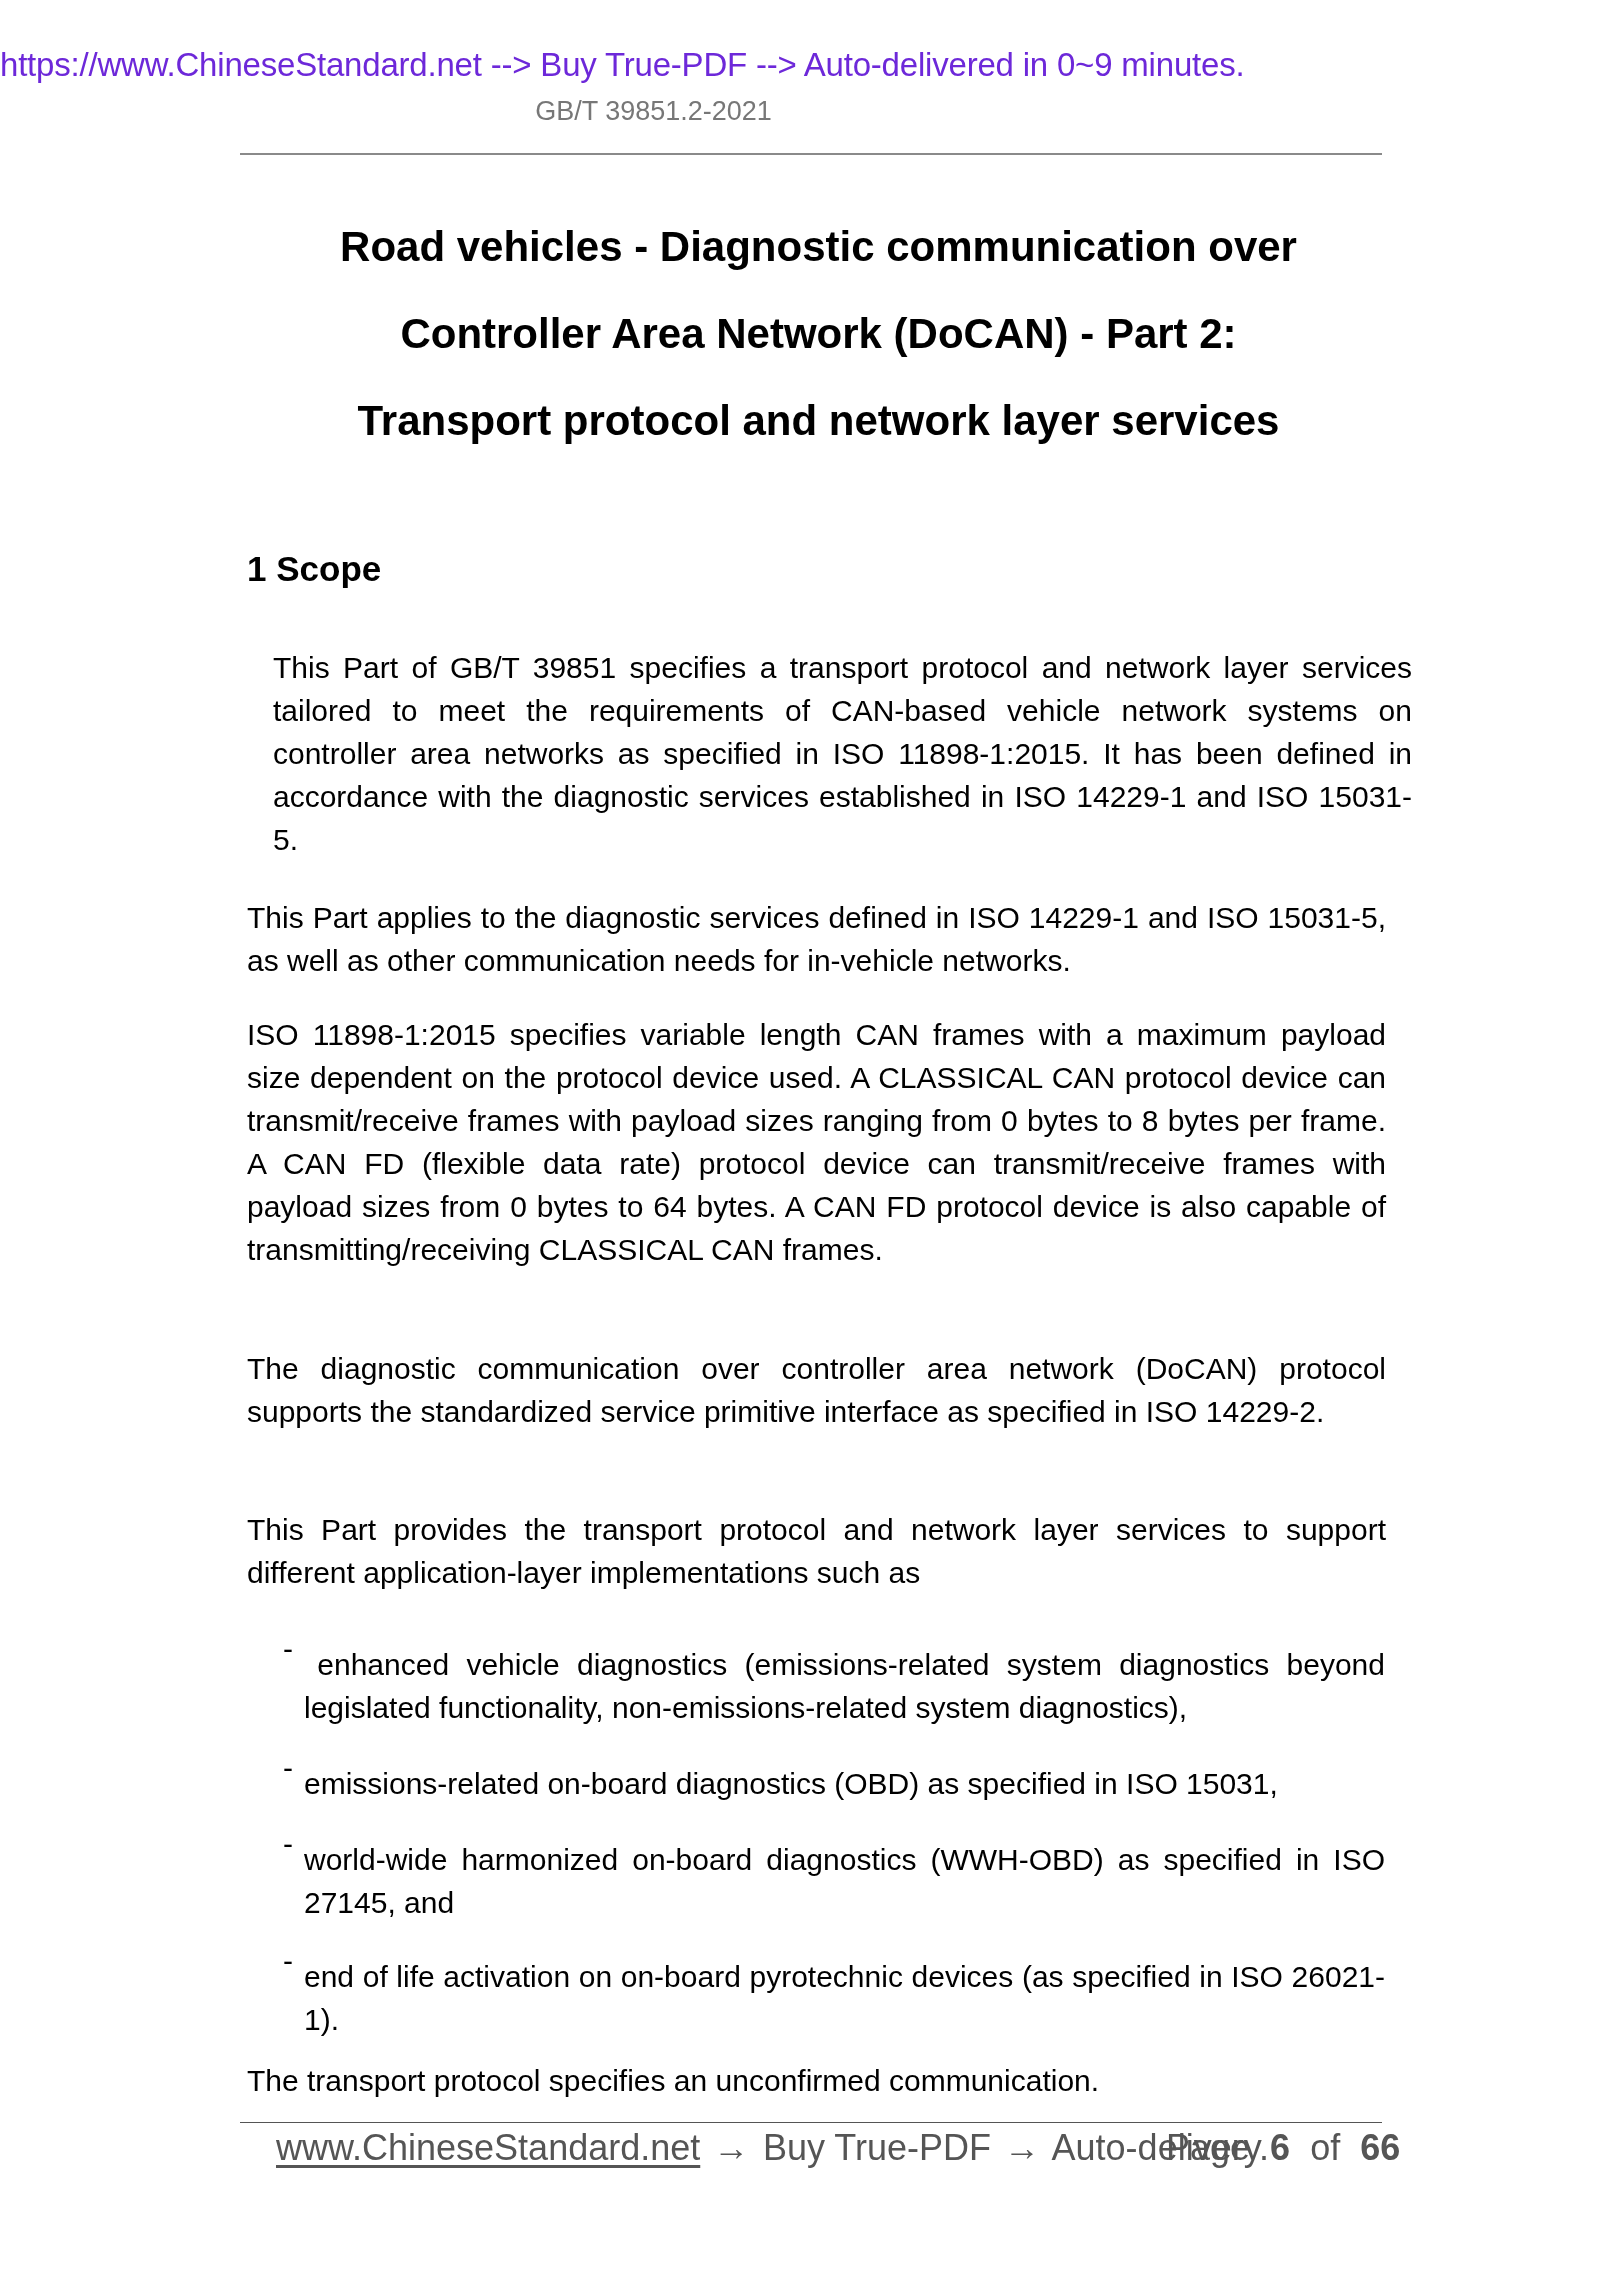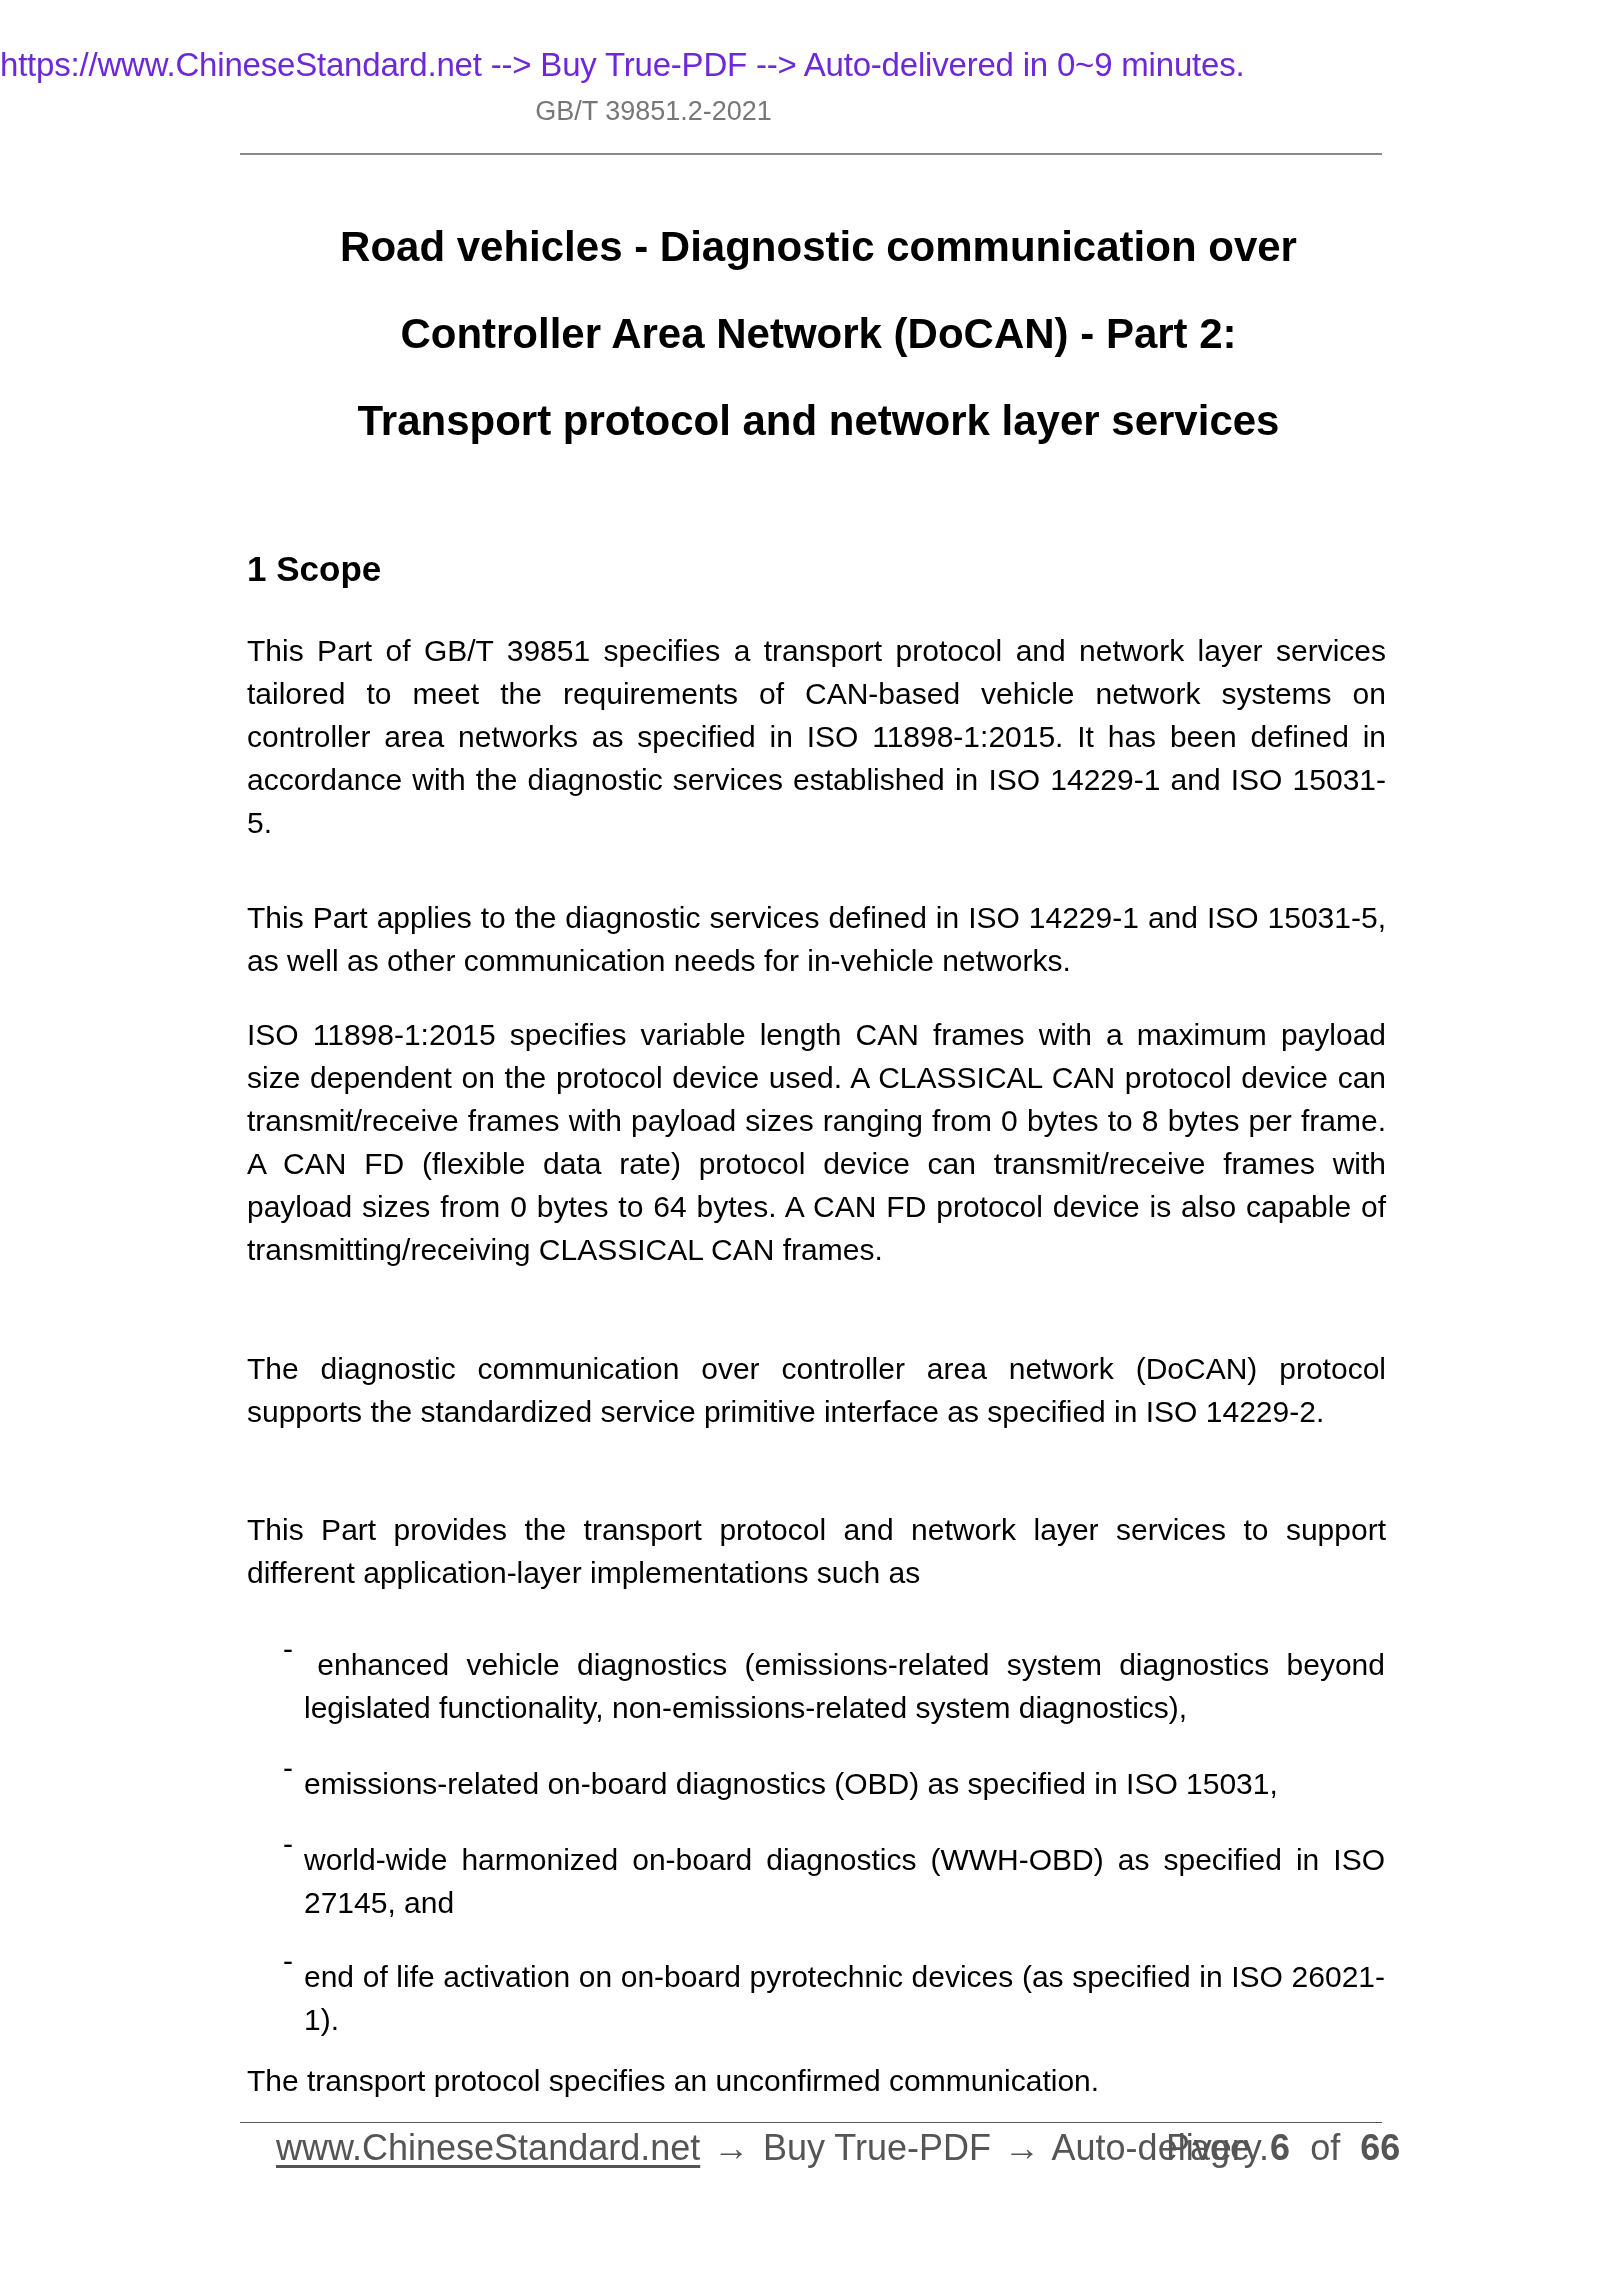--- a/index.html
+++ b/index.html
@@ -45,21 +45,21 @@
 <div class="rule top"></div>
 
 <div class="title">
   <div>Road vehicles - Diagnostic communication over</div>
   <div>Controller Area Network (DoCAN) - Part 2:</div>
   <div>Transport protocol and network layer services</div>
 </div>
 
 <div class="h1">1 Scope</div>
 
-<div class="p" style="top:629px;">This Part of GB/T 39851 specifies a transport protocol and network layer services tailored to meet the requirements of CAN-based vehicle network systems on controller area networks as specified in ISO 11898-1:2015. It has been defined in accordance with the diagnostic services established in ISO 14229-1 and ISO 15031-5.</div>
+<div class="p" style="top:646px;margin-left:26px;">This Part of GB/T 39851 specifies a transport protocol and network layer services tailored to meet the requirements of CAN-based vehicle network systems on controller area networks as specified in ISO 11898-1:2015. It has been defined in accordance with the diagnostic services established in ISO 14229-1 and ISO 15031-5.</div>
 <div class="p" style="top:896px;">This Part applies to the diagnostic services defined in ISO 14229-1 and ISO 15031-5, as well as other communication needs for in-vehicle networks.</div>
 <div class="p" style="top:1013px;">ISO 11898-1:2015 specifies variable length CAN frames with a maximum payload size dependent on the protocol device used. A CLASSICAL CAN protocol device can transmit/receive frames with payload sizes ranging from 0 bytes to 8 bytes per frame. A CAN FD (flexible data rate) protocol device can transmit/receive frames with payload sizes from 0 bytes to 64 bytes. A CAN FD protocol device is also capable of transmitting/receiving CLASSICAL CAN frames.</div>
 <div class="p" style="top:1347px;">The diagnostic communication over controller area network (DoCAN) protocol supports the standardized service primitive interface as specified in ISO 14229-2.</div>
 <div class="p" style="top:1508px;">This Part provides the transport protocol and network layer services to support different application-layer implementations such as</div>
 
 <div class="li first" style="top:1627px;">
   <span class="dash">-</span>
   <span class="txt">enhanced vehicle diagnostics (emissions-related system diagnostics beyond legislated functionality, non-emissions-related system diagnostics),</span>
 </div>
 <div class="li" style="top:1746px;">

